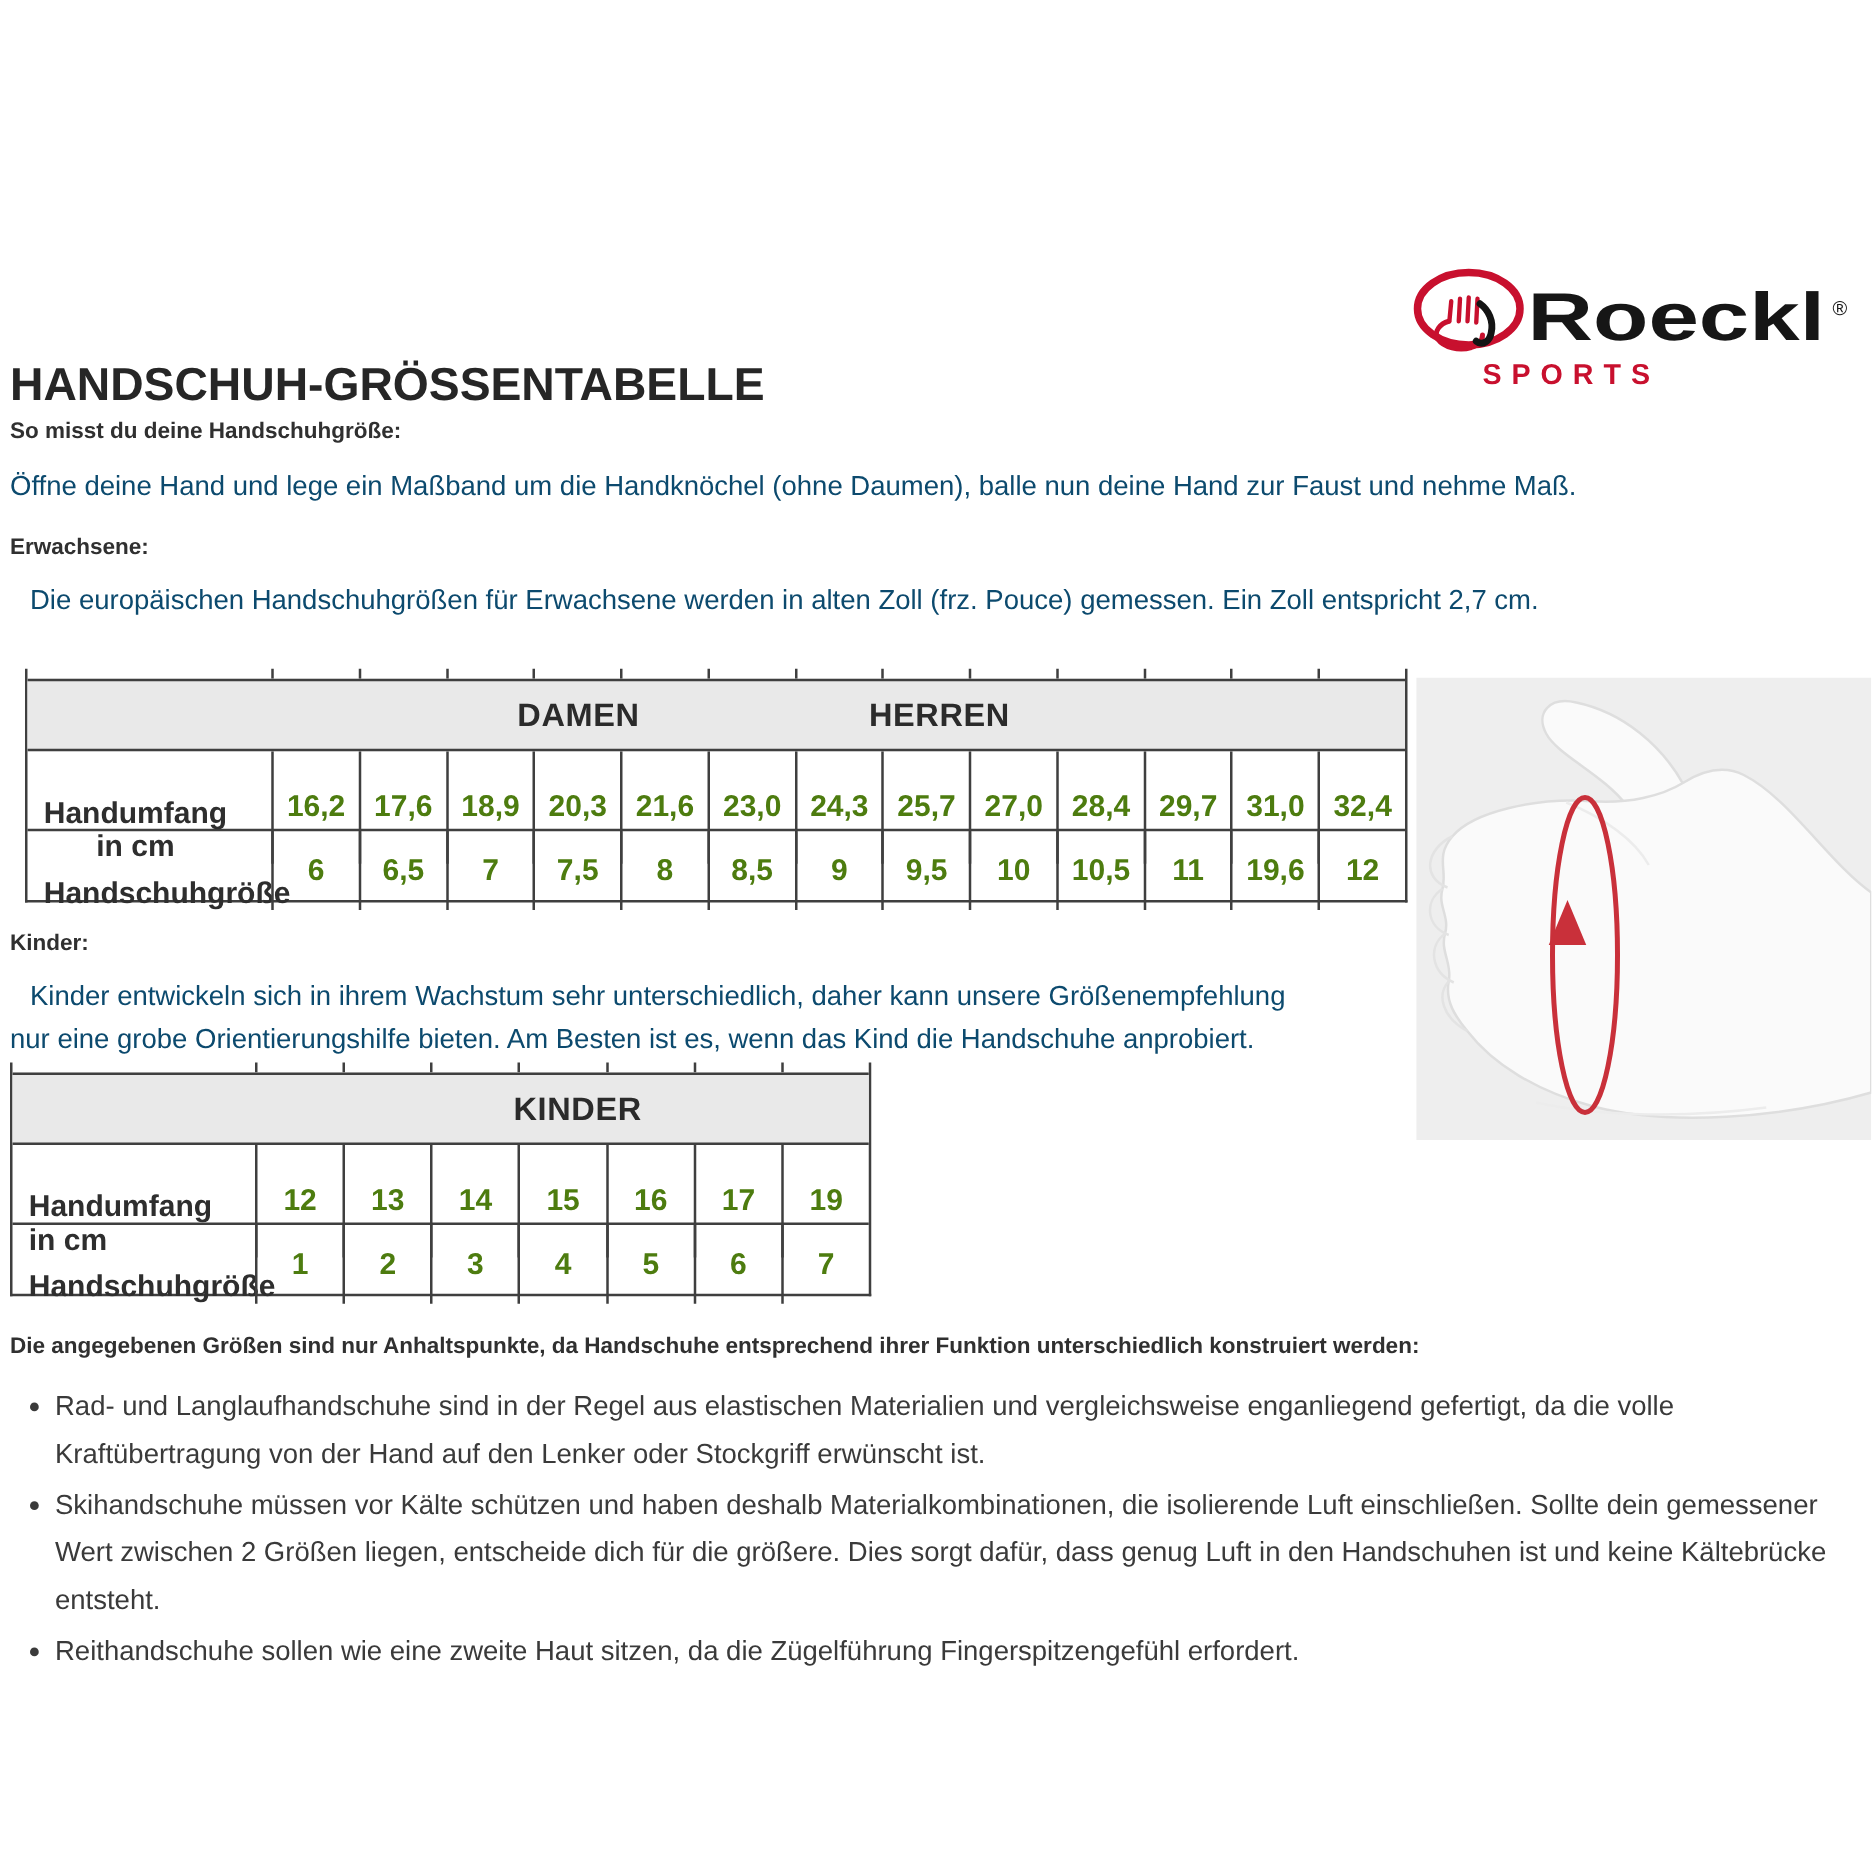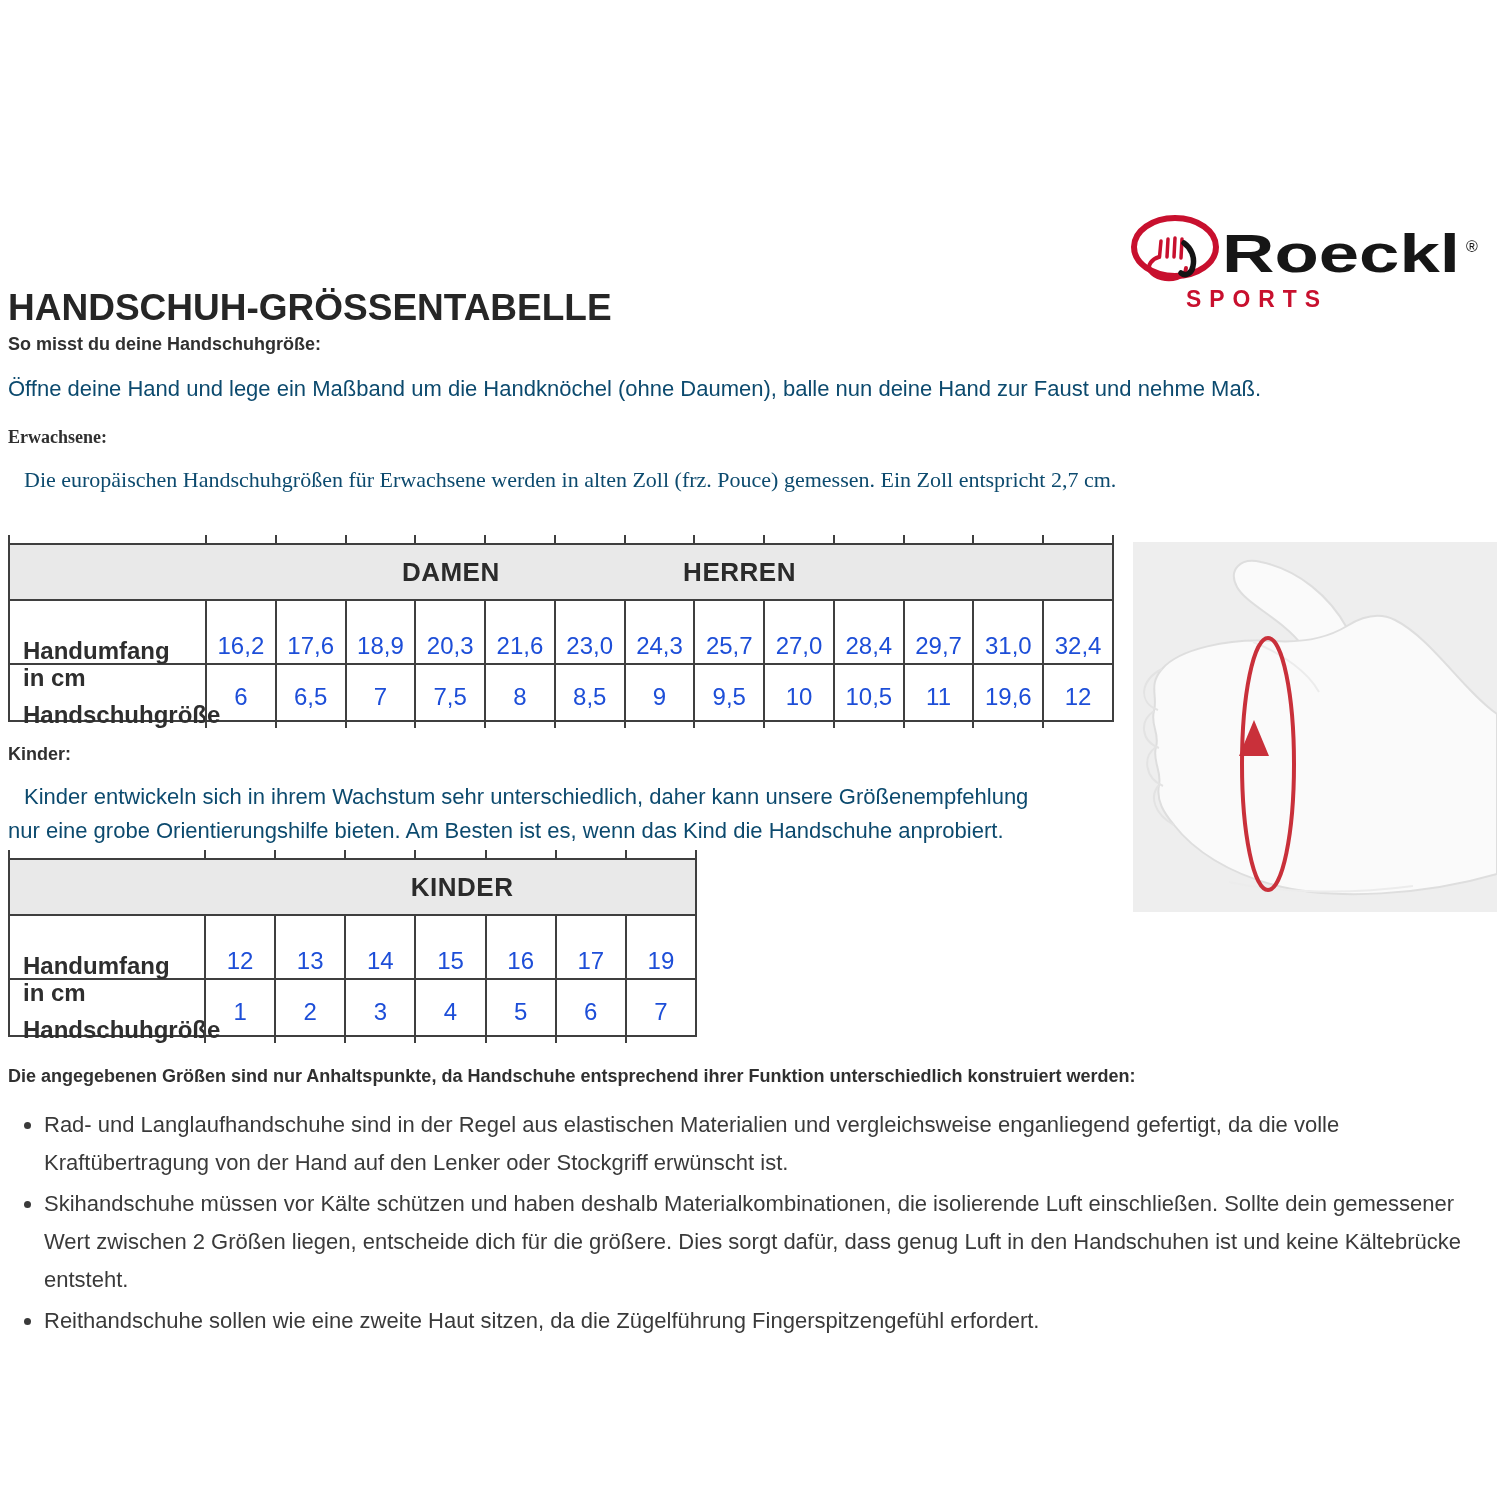--- a/index.html
+++ b/index.html
@@ -13,44 +13,44 @@
   
   #logo{left:1128px;top:214px;width:365px;height:102px;}
 
   
   .sec{left:8px;width:1490px;}
   .sec h2{margin:0;font-size:18px;font-weight:bold;color:#303030;line-height:28px;}
   .sec p{margin:14px 0 0 0;font-size:22px;line-height:34px;color:#0c4a6e;}
   .sec p.tight{margin-top:12px;margin-left:16px;}
   .sec p + p.cont{margin-top:0;}
   #sec-measure{top:330px;}
-  #sec-adults{top:423px;font-family:Liberation Serif, serif;}
+  #sec-adults{top:423px;}
   #sec-kids{top:740px;}
   #sec-notes{top:1062px;}
   #sec-notes h2{white-space:nowrap;}
   #sec-notes ul{margin:16px 0 0 0;padding-left:36px;}
   #sec-notes li{font-size:22px;line-height:38px;color:#3a3a3a;margin:3px 0;}
 
   
   .tbl{--bd:#3f3f3f;border:2px solid var(--bd);border-top:none;background:#ffffff;}
-  #adults-table{left:8px;top:535px;width:1102px;}
+  #adults-table{left:20px;top:535px;width:1102px;text-align:center;}
   #kids-table{left:8px;top:850px;width:685px;}
   .tr{display:grid;}
   #adults-table .tr{grid-template-columns:195px repeat(13,1fr);}
   #kids-table .tr{grid-template-columns:194px repeat(7,1fr);}
   .stub{height:8px;}
   .stub div{border-left:2px solid var(--bd);}
   .stub div:first-child{border-left:none;}
   .th{position:relative;height:54px;background:#e9e9e9;border-top:2px solid var(--bd);border-bottom:2px solid var(--bd);}
   .th .glabel{position:absolute;top:0;line-height:54px;transform:translateX(-50%);
               font-size:26px;font-weight:bold;color:#2b2b2b;letter-spacing:0.5px;}
   .r1{height:62px;}
   .r2{height:55px;border-top:2px solid var(--bd);}
   .cell{display:flex;align-items:center;justify-content:center;border-left:2px solid var(--bd);
-        font-size:24px;color:#1d4ed8;}
+        font-size:24px;color:#4d7c0f;font-weight:bold;}
   .cell.label{justify-content:flex-start;padding-left:13px;border-left:none;
               font-weight:bold;color:#2e2e2e;line-height:27px;font-size:24px;margin-top:36px;}
 
   
   #hand-figure{left:1133px;top:542px;width:364px;height:370px;}
 </style>
 </head>
 <body>
 
 <div id="page">

